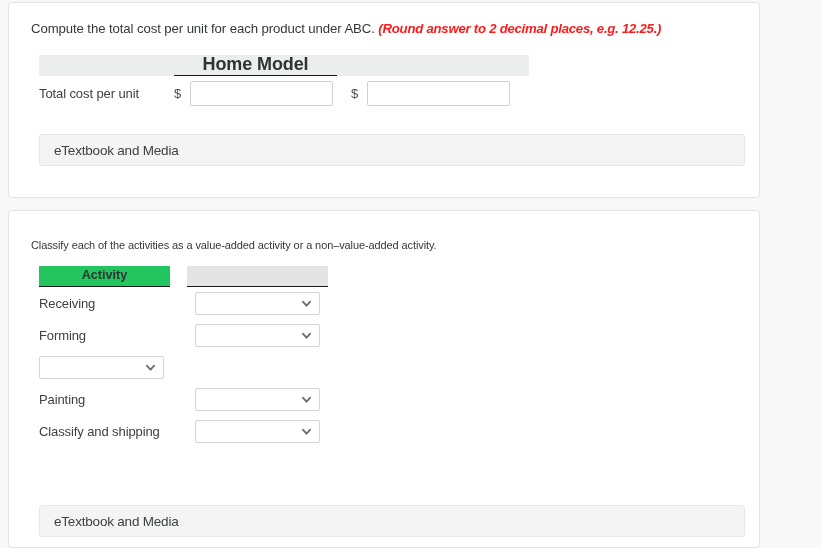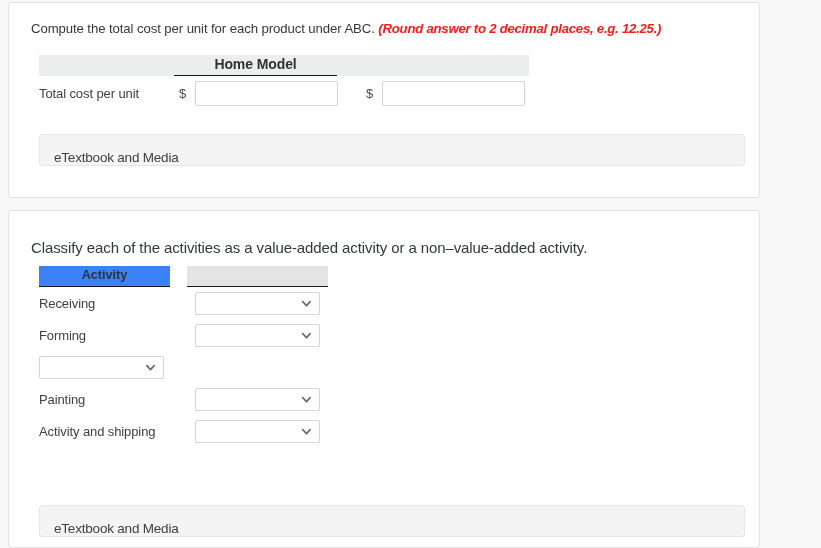--- a/index.html
+++ b/index.html
@@ -64,38 +64,37 @@
     box-sizing: border-box;
   }
   .t1-h-blank {
     width: 135px;
     height: 21px;
   }
   .t1-h-cell {
     width: 163px;
     height: 21px;
     text-align: center;
-    font-size: 14px;
+    font-size: 18px;
     font-weight: bold;
     color: #2f3336;
     border-bottom: 1.6px solid #16181a;
     box-sizing: border-box;
     line-height: 19px;
     letter-spacing: -0.1px;
   }
   .t1-h-gap {
     width: 14px;
     height: 21px;
   }
   .t1-row {
     display: flex;
     align-items: center;
     height: 34px;
     width: 490px;
-    justify-content: space-between;
   }
   .t1-label {
     width: 135px;
     font-size: 13px;
     color: #3c4144;
     letter-spacing: -0.1px;
   }
   .t1-field {
     width: 163px;
     display: flex;
@@ -126,53 +125,53 @@
   .etext-bar {
     position: absolute;
     left: 30px;
     width: 706px;
     height: 32px;
     background: #f4f4f4;
     border: 1px solid #e6e6e6;
     border-radius: 3px;
     box-sizing: border-box;
     display: flex;
-    align-items: flex-end;
+    align-items: center;
     padding-left: 14px;
     font-size: 13.5px;
     color: #3c4144;
     letter-spacing: -0.2px;
   }
   .etext-1 { top: 131px; }
   .etext-2 { top: 294px; }
 
   
   .prompt2 {
     position: absolute;
     left: 22px;
     top: 28px;
-    font-size: 15px;
+    font-size: 11px;
     color: #33383b;
     letter-spacing: -0.1px;
     white-space: nowrap;
   }
 
   .t2 {
     position: absolute;
     left: 30px;
     top: 55px;
   }
   .t2-headrow {
     display: flex;
     height: 21px;
   }
   .t2-h-activity {
     width: 131px;
     height: 21px;
-    background: #3b82f6;
+    background: #22c55e;
     text-align: center;
     font-size: 12.6px;
     font-weight: bold;
     color: #2f3336;
     border-bottom: 1.6px solid #16181a;
     box-sizing: border-box;
     line-height: 19px;
   }
   .t2-h-gap { width: 17px; height: 21px; }
   .t2-h-blank {
@@ -309,21 +308,21 @@
         <div class="t2-label">Painting</div>
         <div class="select-wrap">
           <select class="select-box"><option value=""></option><option value="Value-added">Value-added</option><option value="Non-value-added">Non-value-added</option></select>
           <svg class="select-arrow" viewBox="0 0 12 12">
             <path d="M2 4 L6 8.4 L10 4" fill="none" stroke="#6b7073" stroke-width="2" stroke-linecap="round" stroke-linejoin="round"></path>
           </svg>
         </div>
       </div>
 
       <div class="t2-row">
-        <div class="t2-label">Activity and shipping</div>
+        <div class="t2-label">Classify and shipping</div>
         <div class="select-wrap">
           <select class="select-box"><option value=""></option><option value="Value-added">Value-added</option><option value="Non-value-added">Non-value-added</option></select>
           <svg class="select-arrow" viewBox="0 0 12 12">
             <path d="M2 4 L6 8.4 L10 4" fill="none" stroke="#6b7073" stroke-width="2" stroke-linecap="round" stroke-linejoin="round"></path>
           </svg>
         </div>
       </div>
     </div>
 
     <div class="etext-bar etext-2">

